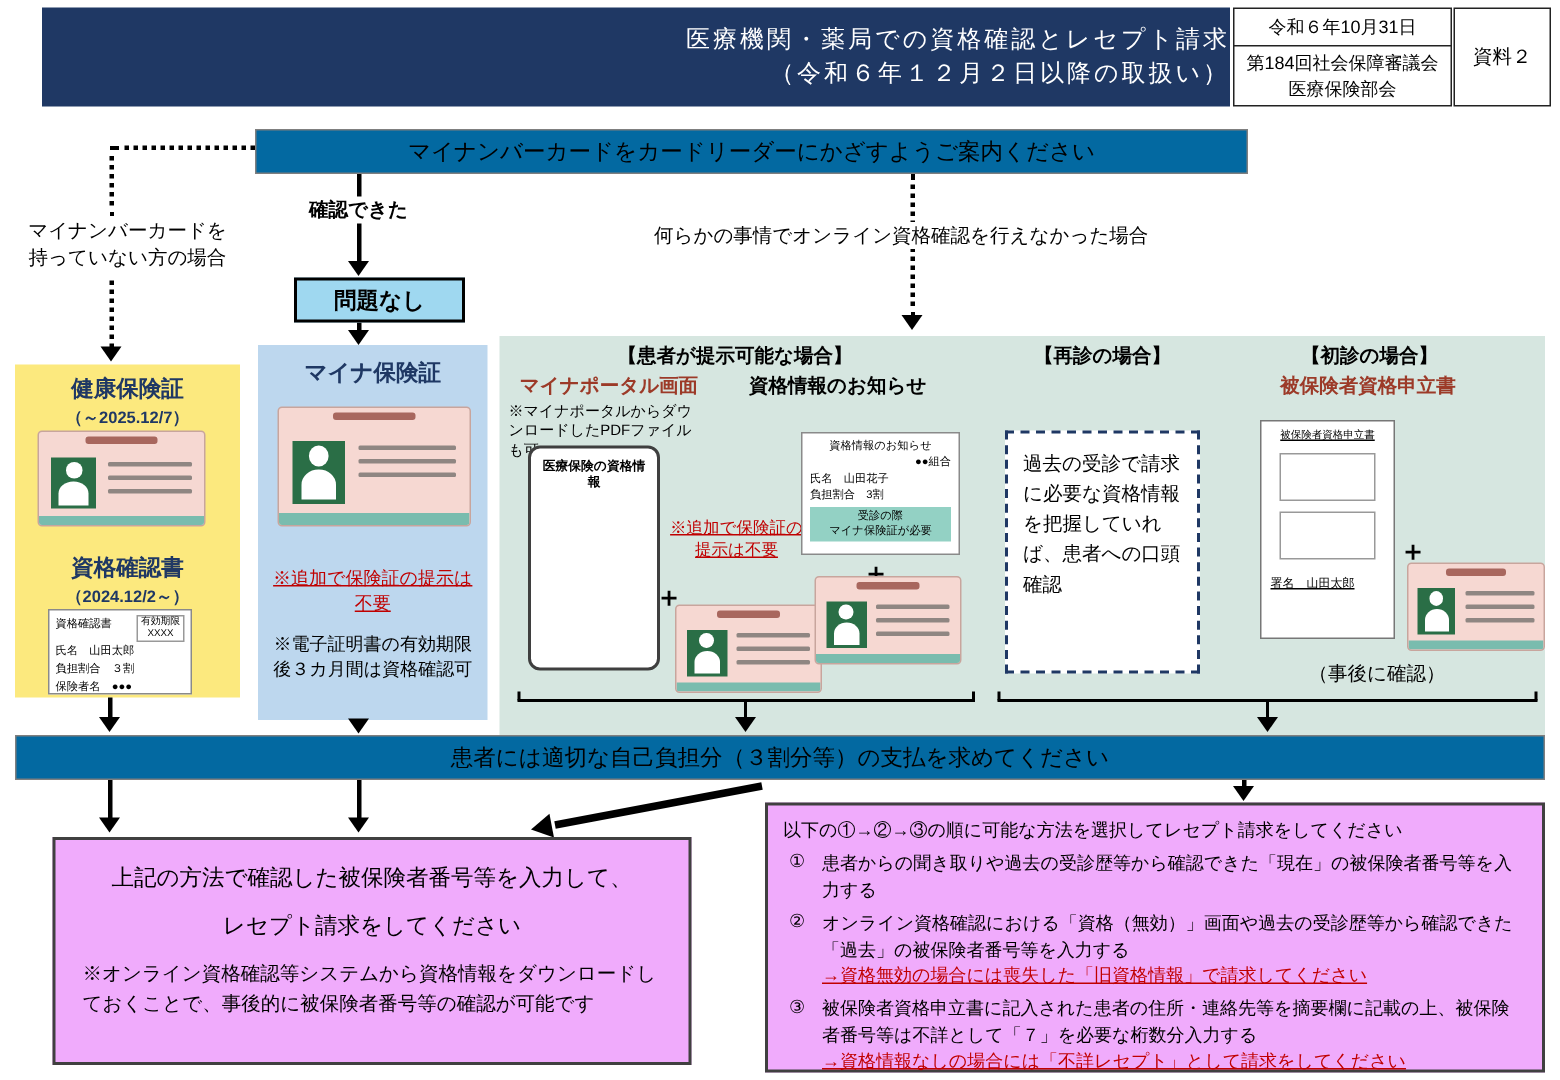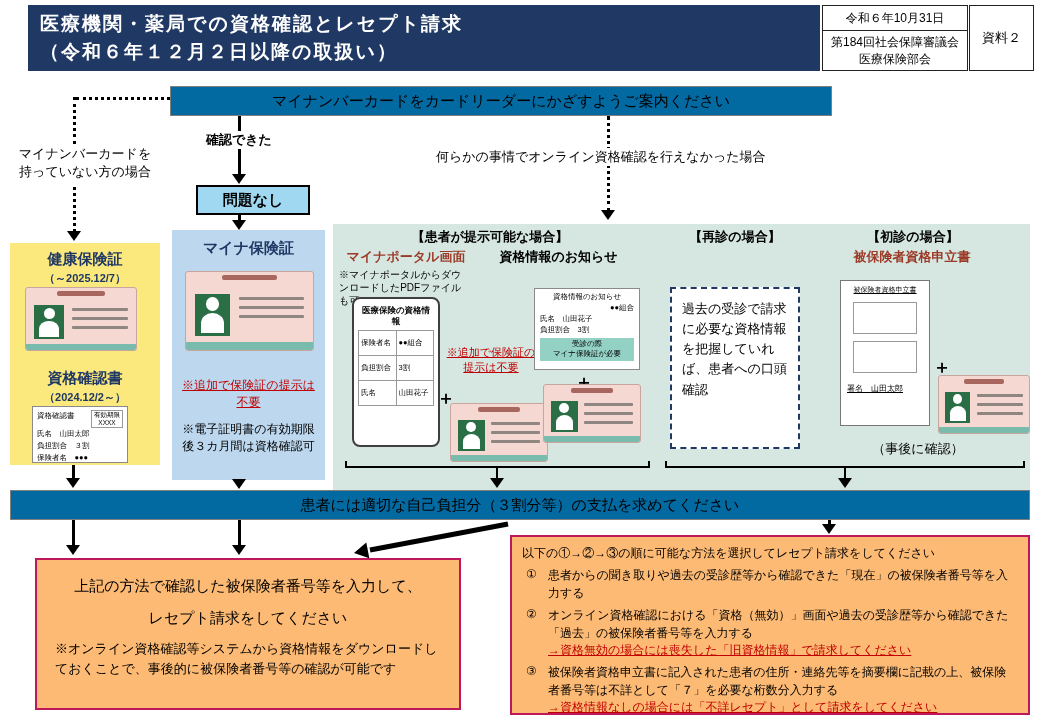--- a/index.html
+++ b/index.html
@@ -4,32 +4,32 @@
 <style>
   html,body{margin:0;padding:0;background:#fff;}
   .page{position:relative;width:1040px;height:720px;background:#fff;overflow:hidden;
         font-family:"Liberation Sans",sans-serif;color:#000;}
   .abs{position:absolute;}
   .abs-in{position:absolute;}
 
   
   .header-navy{left:28px;top:5px;width:792px;height:66px;background:#1f3864;color:#fff;
         display:flex;flex-direction:column;justify-content:center;padding-left:12px;box-sizing:border-box;}
-  .h-line{font-size:19px;font-weight:bold;letter-spacing:2px;line-height:1.45;}
+  .h-line{font-size:16px;font-weight:normal;letter-spacing:2px;line-height:1.45;text-align:right;}
   .meta-box{background:#fff;border:1px solid #222;display:flex;align-items:center;justify-content:center;
         text-align:center;font-size:12px;box-sizing:border-box;}
   .mb-date{left:822px;top:5px;width:146px;height:26px;}
   .mb-committee{left:822px;top:30px;width:146px;height:41px;line-height:1.35;}
   .mb-material{left:969px;top:5px;width:65px;height:66px;font-size:13px;}
 
   
   .gray-box{background:#0369a1;border:1px solid #7f7f7f;display:flex;align-items:center;justify-content:center;box-sizing:border-box;}
   .instruction{left:170px;top:86px;width:662px;height:30px;font-size:15px;}
   .payment-bar{left:10px;top:490px;width:1020px;height:30px;font-size:15px;}
-  .big-box{background:#fdba74;border:2px solid #be185d;box-sizing:border-box;}
+  .big-box{background:#f0abfc;border:2px solid #404040;box-sizing:border-box;}
 
   .label{font-size:13px;line-height:1.4;}
   .bold{font-weight:bold;}
   .center{text-align:center;}
   .preline{white-space:pre-line;}
   .whitebg{background:#fff;padding:0 3px;z-index:2;}
 
   .ok-box{left:196px;top:185px;width:114px;height:30px;background:#9fd8f0;border:2px solid #000;
         display:flex;align-items:center;justify-content:center;font-size:15px;font-weight:bold;box-sizing:border-box;}
 
@@ -193,36 +193,20 @@
     <div class="t-head" style="left:17px;top:4px;width:280px;">【患者が提示可能な場合】</div>
     <div class="t-head" style="left:332px;top:4px;width:140px;">【再診の場合】</div>
     <div class="t-head" style="left:500px;top:4px;width:160px;">【初診の場合】</div>
 
     <div class="t-head maroon" style="left:8px;top:24px;width:130px;">マイナポータル画面</div>
     <div class="t-head" style="left:158px;top:24px;width:135px;">資格情報のお知らせ</div>
     <div class="abs-in small-note" style="left:6px;top:44px;width:130px;">※マイナポータルからダウンロードしたPDFファイルも可</div>
 
     <div class="abs-in phone" style="left:19px;top:73px;width:88px;height:150px;">
       <div class="phone-title">医療保険の資格情報</div>
-      <table class="phone-table">
-        <tbody>
-            <tr>
-          <td>保険者名</td>
-          <td>●●組合</td>
-        </tr>
-        <tr>
-          <td>負担割合</td>
-          <td>3割</td>
-        </tr>
-        <tr>
-          <td>氏名</td>
-          <td>山田花子</td>
-        </tr>
-      </tbody>
-        </table>
     </div>
 
     <div class="abs-in note-red" style="left:110px;top:121px;width:96px;font-size:11px;">※追加で保険証の提示は不要</div>
     <div class="plus" style="left:104px;top:162px;">＋</div>
 
     <div class="ins-card" style="left:117px;top:179px;width:96px;height:57px;">
       <div class="ic-head"></div>
       <div class="ic-photo">
           <i class="p-head"></i>
           <i class="p-body"></i>

